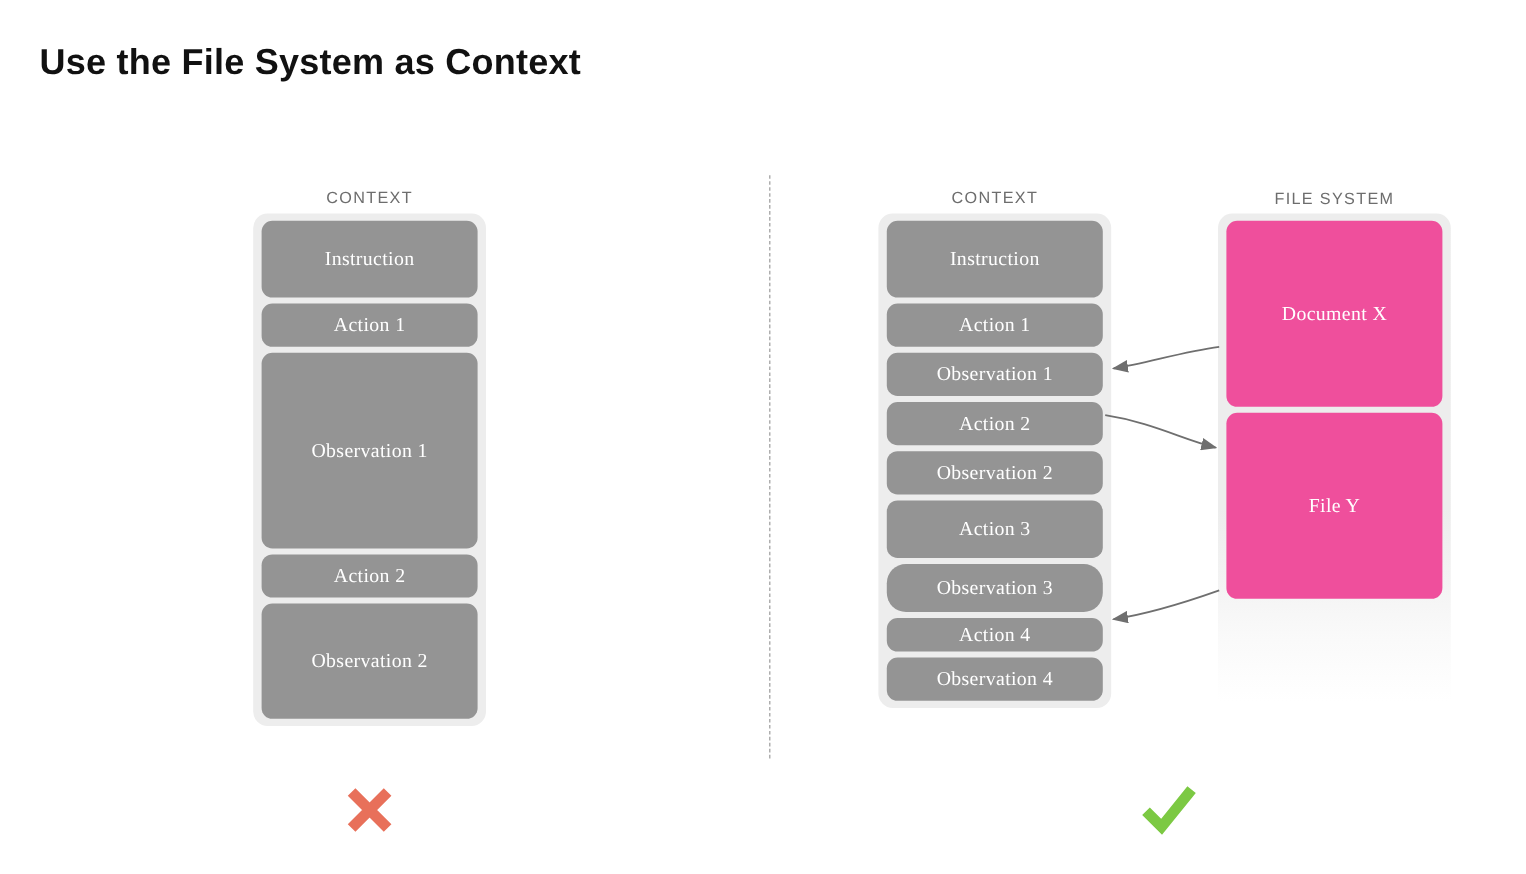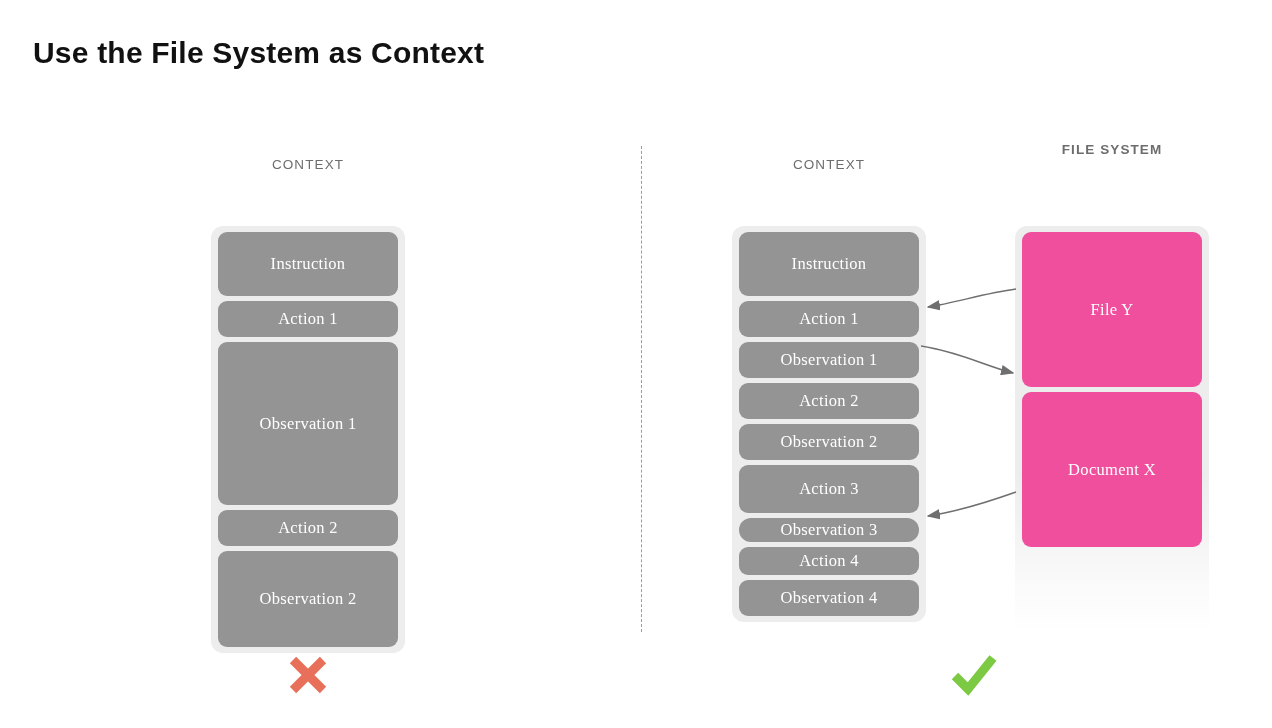--- a/index.html
+++ b/index.html
@@ -44,21 +44,20 @@
   
   .stack {
     position: absolute;
     background: #ededed;
     border-radius: 12px;
     box-sizing: border-box;
     padding: 6px 7px;
     display: flex;
     flex-direction: column;
     gap: 5px;
-    margin-top: 48px;
   }
   .stack.fade {
     background: linear-gradient(to bottom,
                 #ededed 0%, #ededed 58%,
                 #f3f3f3 72%, #fafafa 84%, #ffffff 96%);
   }
 
   
   .block {
     border-radius: 9px;
@@ -120,30 +119,30 @@
 
 <div class="col-label" style="left:829px; top:157px;">CONTEXT</div>
 
 <div class="stack" id="right-stack" style="left:732px; top:178px; width:194px;">
     <div class="block gray" style="height: 64px;">Instruction</div>
     <div class="block gray" style="height: 36px;">Action 1</div>
     <div class="block gray" style="height: 36px;">Observation 1</div>
     <div class="block gray" style="height: 36px;">Action 2</div>
     <div class="block gray" style="height: 36px;">Observation 2</div>
     <div class="block gray" style="height: 48px;">Action 3</div>
-    <div class="block gray" style="height: 24px; border-radius: 16px;">Observation 3</div>
+    <div class="block gray" style="height: 40px; border-radius: 16px;">Observation 3</div>
     <div class="block gray" style="height: 28px;">Action 4</div>
     <div class="block gray" style="height: 36px;">Observation 4</div>
   </div>
 
-<div class="col-label" style="left:1112px; top:142px;font-weight:bold;">FILE SYSTEM</div>
+<div class="col-label" style="left:1112px; top:158px;">FILE SYSTEM</div>
 
 <div class="stack fade" id="fs-stack" style="left:1015px; top:178px; width:194px; height:424px;">
+    <div class="block pink" style="height: 155px;">Document X</div>
     <div class="block pink" style="height: 155px;">File Y</div>
-    <div class="block pink" style="height: 155px;">Document X</div>
   </div>
 
 <svg class="arrows" viewBox="0 0 1272 728" xmlns="http://www.w3.org/2000/svg">
   <defs>
     <marker id="arrowhead" markerWidth="9" markerHeight="7" refX="8" refY="3.5" orient="auto">
       <polygon points="0 0, 9 3.5, 0 7" fill="#6f6f6f"></polygon>
     </marker>
   </defs>
   <path d="M 1016 289 C 985 293, 955 303, 928 307" fill="none" stroke="#6f6f6f" stroke-width="1.5" marker-end="url(#arrowhead)"></path>
   <path d="M 921 346 C 960 352, 985 366, 1013 373" fill="none" stroke="#6f6f6f" stroke-width="1.5" marker-end="url(#arrowhead)"></path>

